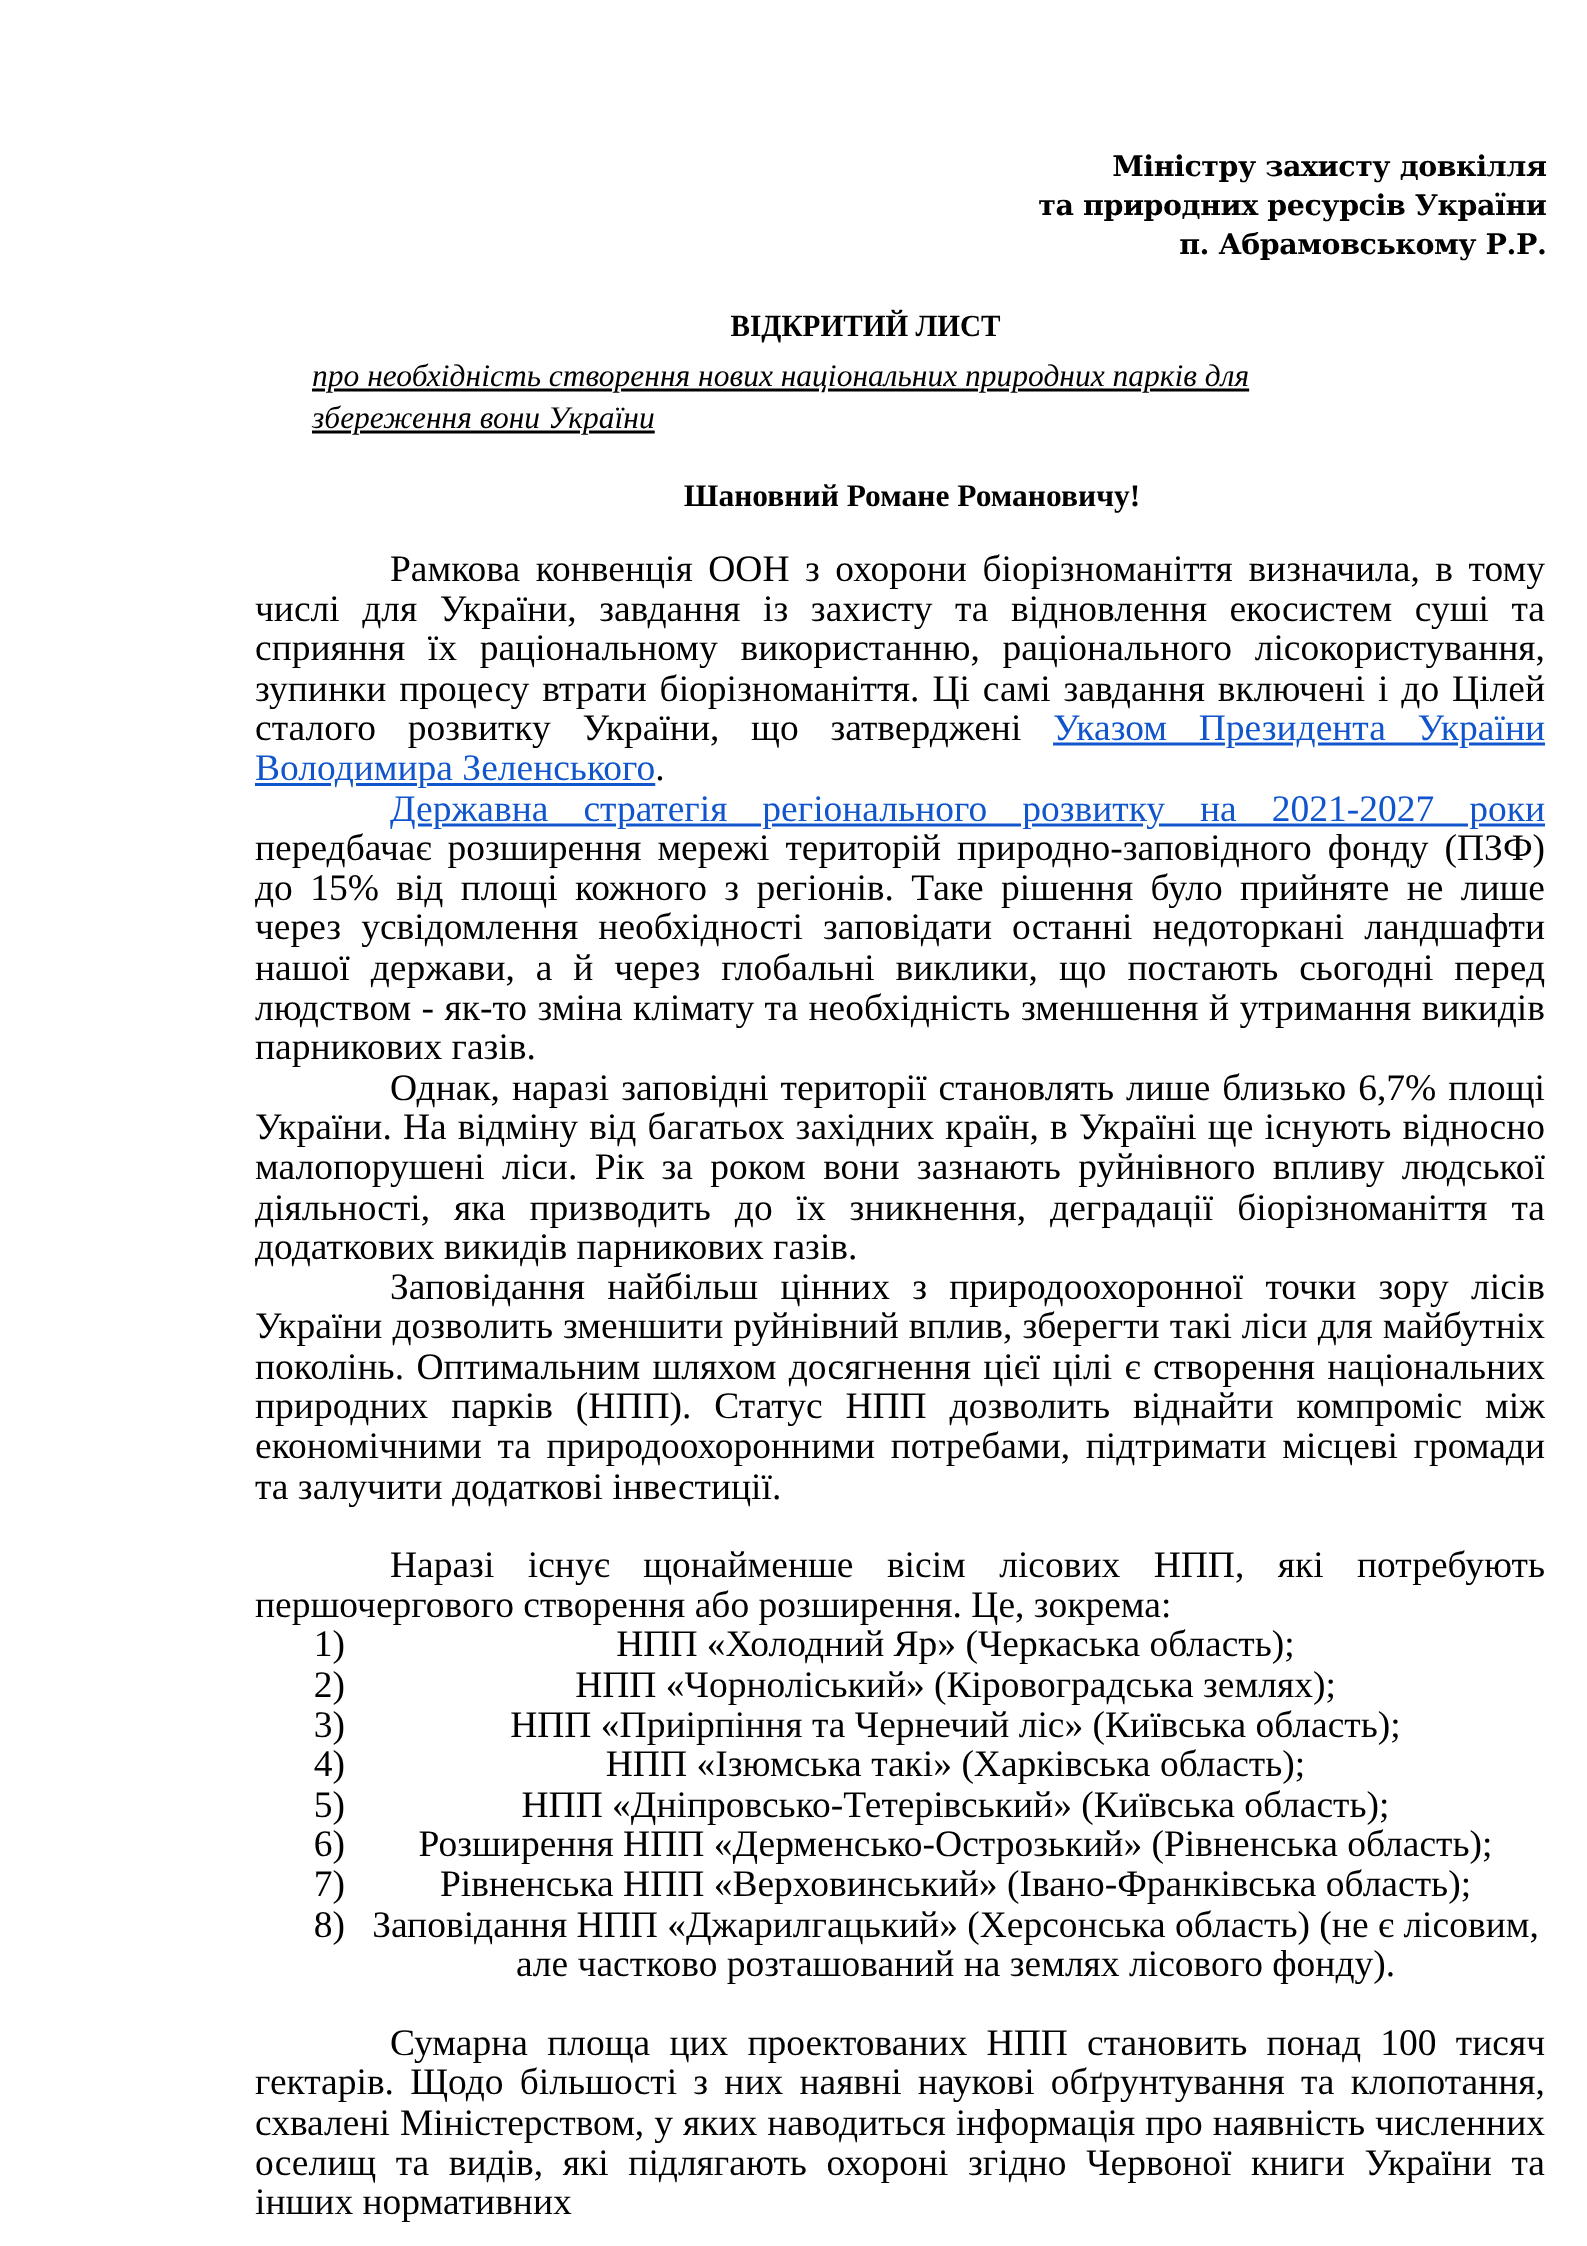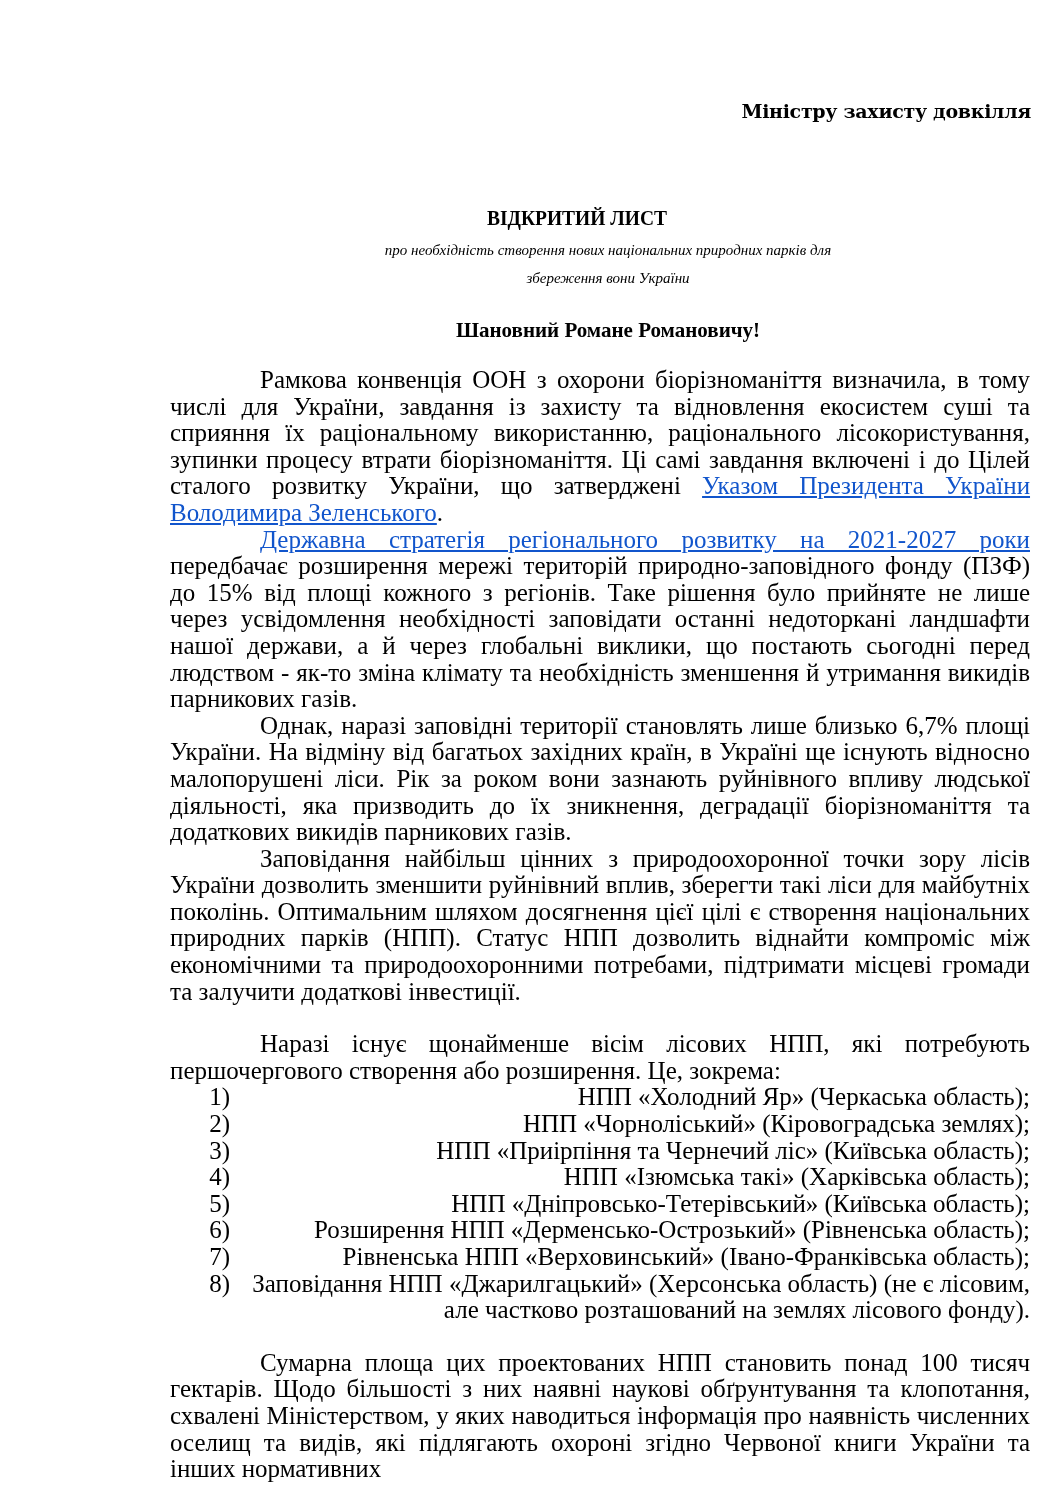--- a/index.html
+++ b/index.html
@@ -17,51 +17,54 @@
       letter-spacing: -0.3px;
     }
     .title {
       position: absolute; left: 0; width: 1058px; top: 207px;
       text-align: center; font-weight: bold; font-size: 20.5px;
       font-family: "Liberation Serif", serif;
       transform: scaleX(0.95);
     }
     .subtitle {
       position: absolute; left: 160px; width: 800px; top: 236px;
-      text-align: center; font-style: italic; font-size: 15px; line-height: 28px;
+      font-style: italic; font-size: 21px; line-height: 28px;
       font-family: "Liberation Serif", serif;
+      text-decoration: underline;
     }
     .greeting {
       position: absolute; left: 0; width: 1120px; top: 318px;
       text-align: center; font-weight: bold; font-size: 21px;
       font-family: "Liberation Serif", serif;
     }
     .body-text {
       position: absolute; left: 122px; width: 860px;
       font-size: 25px; line-height: 26.6px;
       font-family: "Liberation Serif", serif;
       text-align: justify;
     }
     .body-text p { margin: 0; text-indent: 90px; }
     .body-text p.gap { margin-top: 26px; }
     .link { color: #1155cc; text-decoration: underline; }
     ol.parks {
       margin: 0; padding: 0; list-style: none;
     }
     ol.parks li { display: flex; text-indent: 0; }
     ol.parks li .num { width: 48px; flex: 0 0 48px; text-align: right; padding-right: 14px; box-sizing: border-box; margin-left: 26px; }
-    ol.parks li .txt { flex: 1; text-align: right; }
+    ol.parks li .txt { flex: 1; text-align: center; }
   </style>
 </head>
 <body>
 
 <div class="page">
 
   <div class="addressee">
     <div>Міністру захисту довкілля</div>
+    <div>та природних ресурсів України</div>
+    <div>п. Абрамовському Р.Р.</div>
   </div>
 
   <div class="title">ВІДКРИТИЙ ЛИСТ</div>
 
   <div class="subtitle">
     <div>про необхідність створення нових національних природних парків для</div>
     <div>збереження вони України</div>
   </div>
 
   <div class="greeting">Шановний Романе Романовичу!</div>

